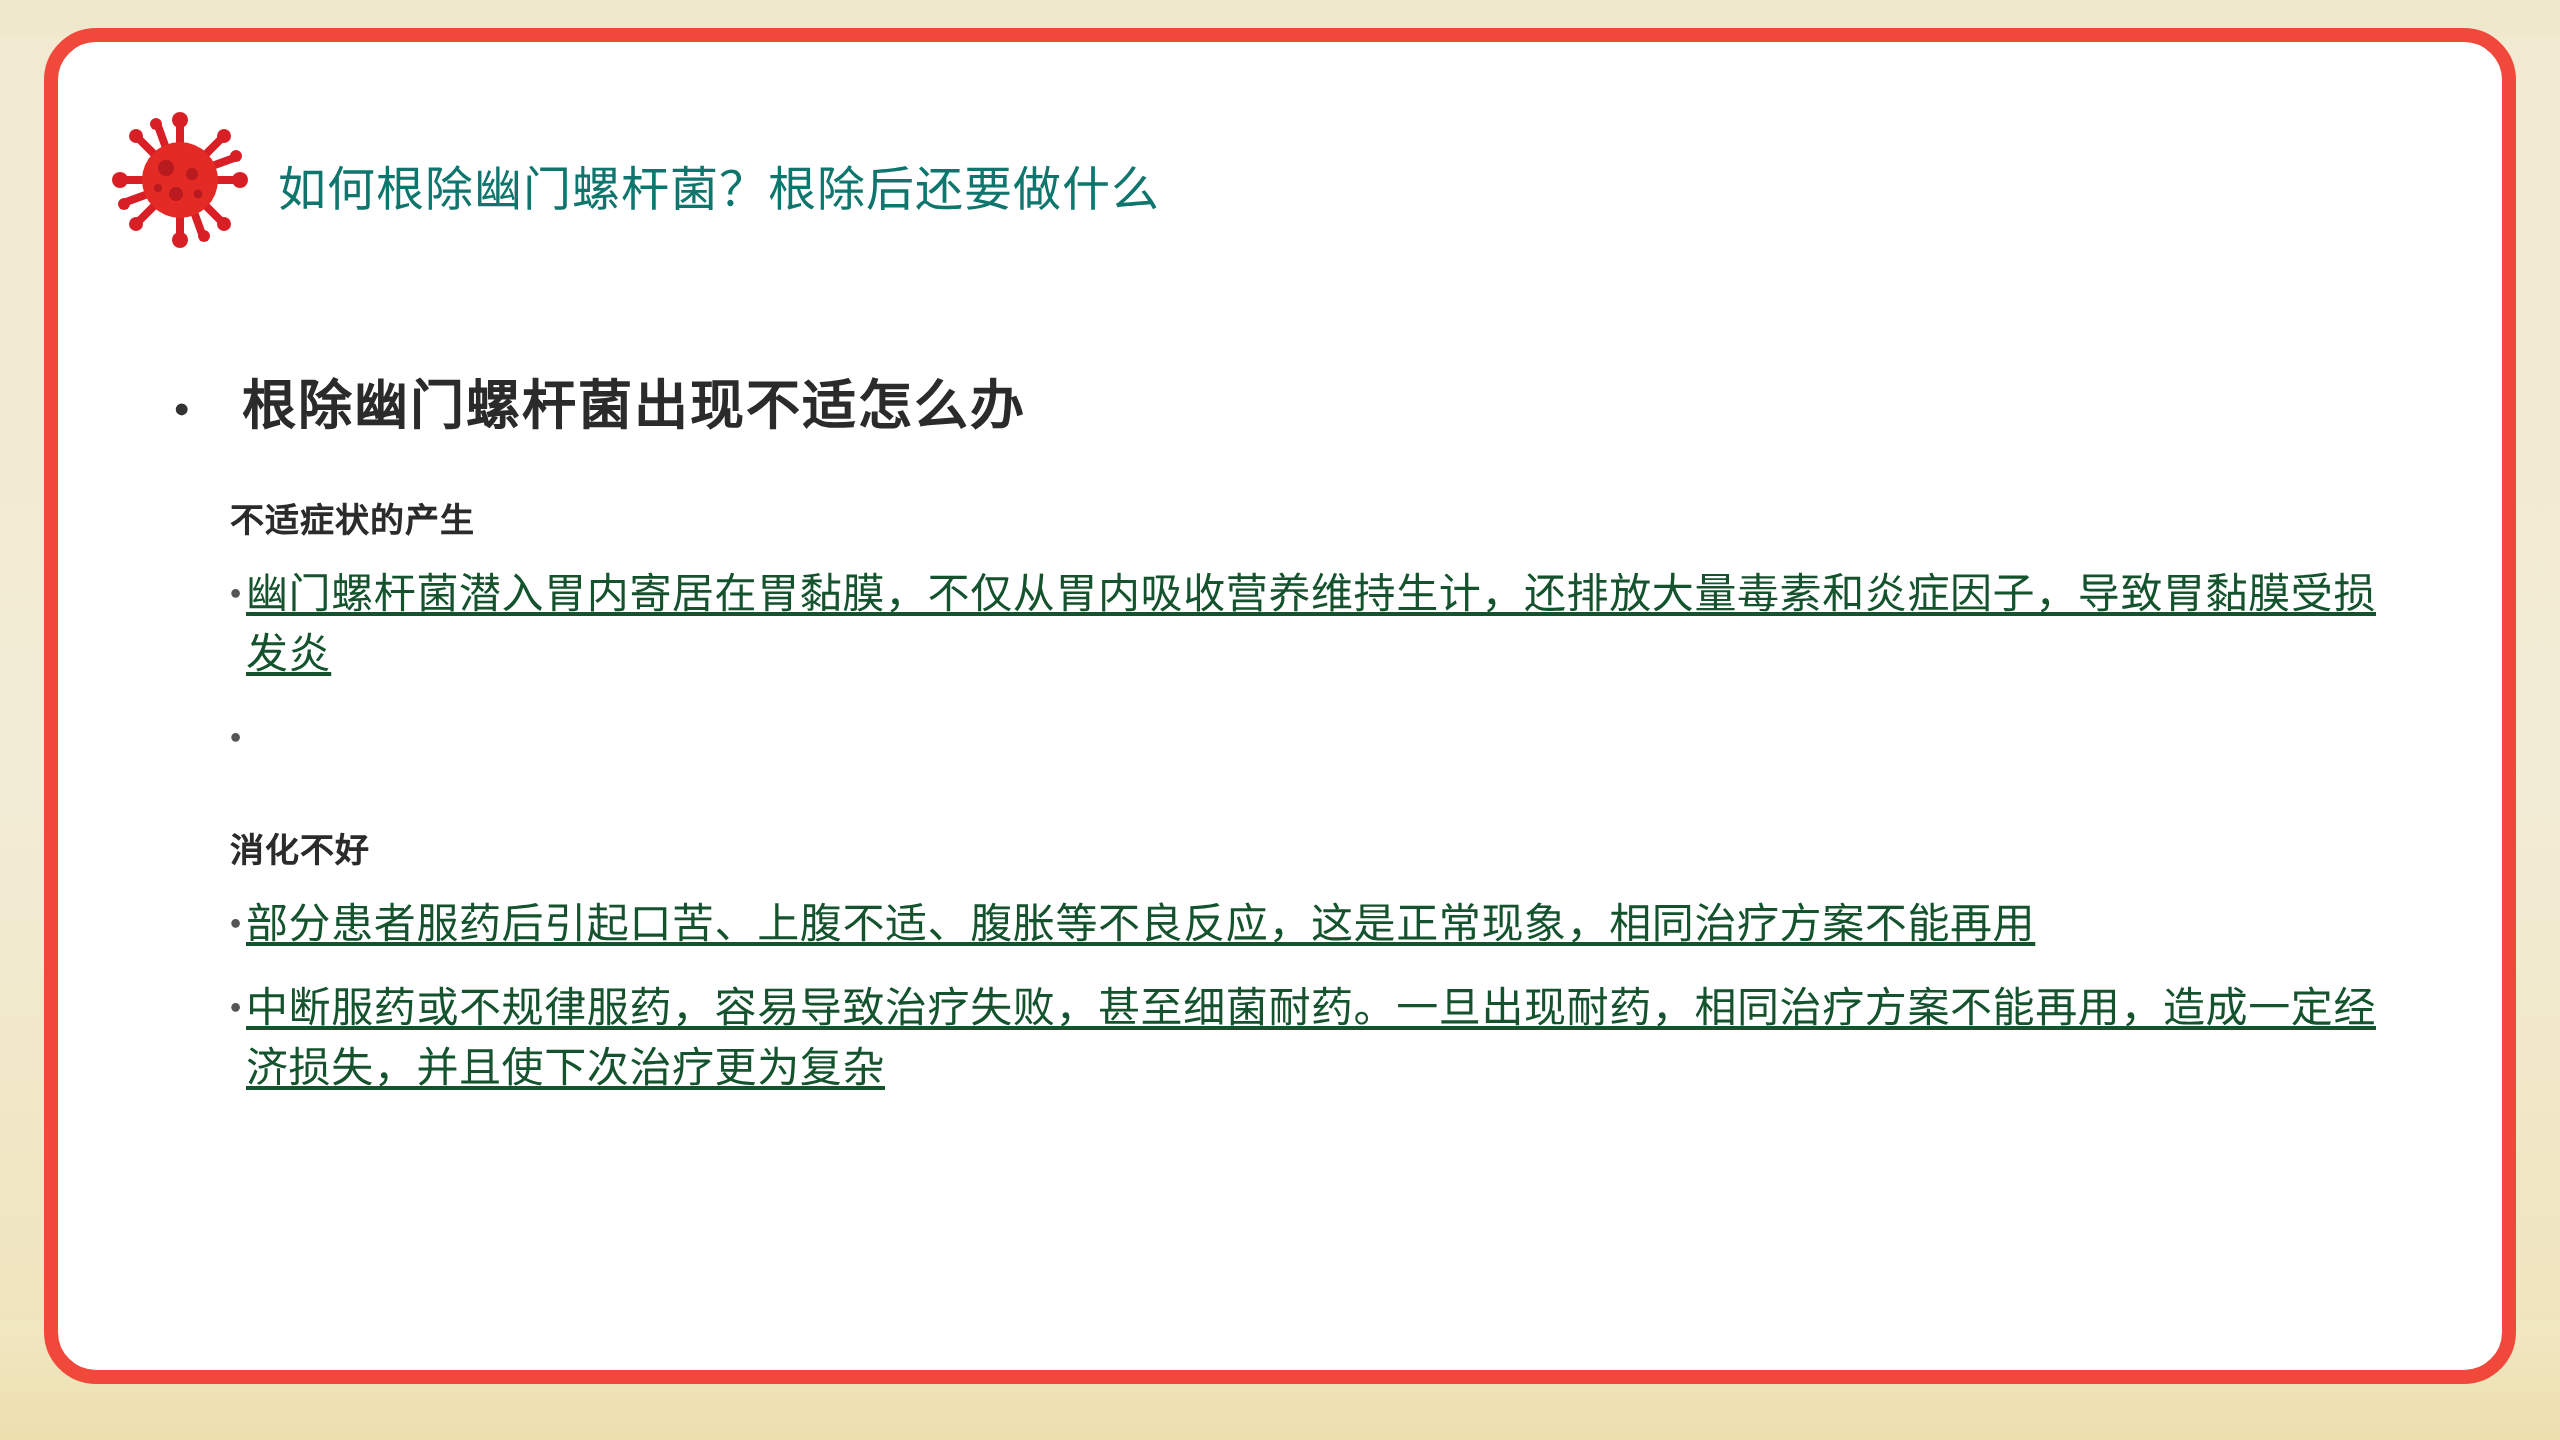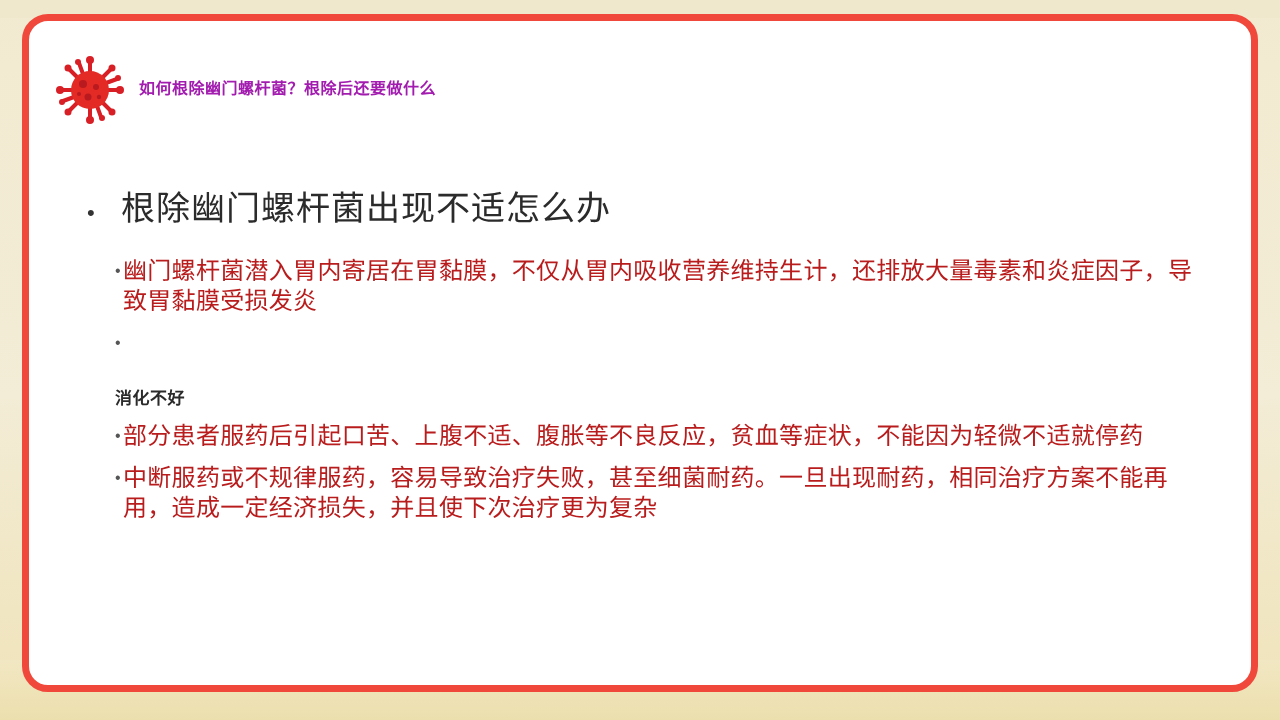--- a/index.html
+++ b/index.html
@@ -62,23 +62,23 @@
     left: 24px;
     top: 8px;
     width: 74px;
     height: 74px;
   }
 
   .header-title {
     position: absolute;
     left: 110px;
     top: 30px;
-    font-size: 16px;
-    font-weight: bold;
-    color: #a21caf;
+    font-size: 24px;
+    font-weight: normal;
+    color: #0f766e;
     letter-spacing: 0.5px;
     white-space: nowrap;
   }
 
   .content {
     position: absolute;
     left: 58px;
     top: 160px;
     width: 1120px;
   }
@@ -89,22 +89,22 @@
     margin-bottom: 26px;
   }
   .section-title .dot {
     font-size: 22px;
     color: #333333;
     width: 34px;
     flex: none;
     text-align: left;
   }
   .section-title .text {
-    font-size: 34px;
-    font-weight: normal;
+    font-size: 27px;
+    font-weight: bold;
     color: #2b2b2b;
     letter-spacing: 1px;
   }
 
   .sub-head {
     font-size: 17px;
     font-weight: bold;
     color: #2b2b2b;
     margin: 0 0 12px 28px;
     letter-spacing: 0.5px;
@@ -123,25 +123,26 @@
   .bullets li .b-dot {
     flex: none;
     width: 36px;
     padding-left: 28px;
     box-sizing: border-box;
     font-size: 16px;
     line-height: 30px;
     color: #555555;
   }
   .bullets li .b-text {
-    font-size: 24px;
+    font-size: 21px;
     line-height: 30px;
-    color: #b91c1c;
+    color: #14532d;
     letter-spacing: 0.3px;
     max-width: 1072px;
+    text-decoration: underline;
   }
 
   .group-2 { margin-top: 4px; }
 </style>
 </head>
 <body>
 
 <div class="slide">
   <div class="bg-top"></div>
   <div class="bg-bottom"></div>
@@ -191,37 +192,38 @@
     </div>
 
     <div class="content">
 
       <div class="section-title">
         <span class="dot">•</span>
         <span class="text">根除幽门螺杆菌出现不适怎么办</span>
       </div>
 
       <div class="group-1">
+        <div class="sub-head">不适症状的产生</div>
         <ul class="bullets">
           <li>
             <span class="b-dot">•</span>
             <span class="b-text">幽门螺杆菌潜入胃内寄居在胃黏膜，不仅从胃内吸收营养维持生计，还排放大量毒素和炎症因子，导致胃黏膜受损发炎</span>
           </li>
           <li>
             <span class="b-dot">•</span>
           </li>
         </ul>
       </div>
 
       <div class="group-2">
         <div class="sub-head">消化不好</div>
         <ul class="bullets">
           <li>
             <span class="b-dot">•</span>
-            <span class="b-text">部分患者服药后引起口苦、上腹不适、腹胀等不良反应，贫血等症状，不能因为轻微不适就停药</span>
+            <span class="b-text">部分患者服药后引起口苦、上腹不适、腹胀等不良反应，这是正常现象，相同治疗方案不能再用</span>
           </li>
           <li>
             <span class="b-dot">•</span>
             <span class="b-text">中断服药或不规律服药，容易导致治疗失败，甚至细菌耐药。一旦出现耐药，相同治疗方案不能再用，造成一定经济损失，并且使下次治疗更为复杂</span>
           </li>
         </ul>
       </div>
 
     </div>
   </div>

